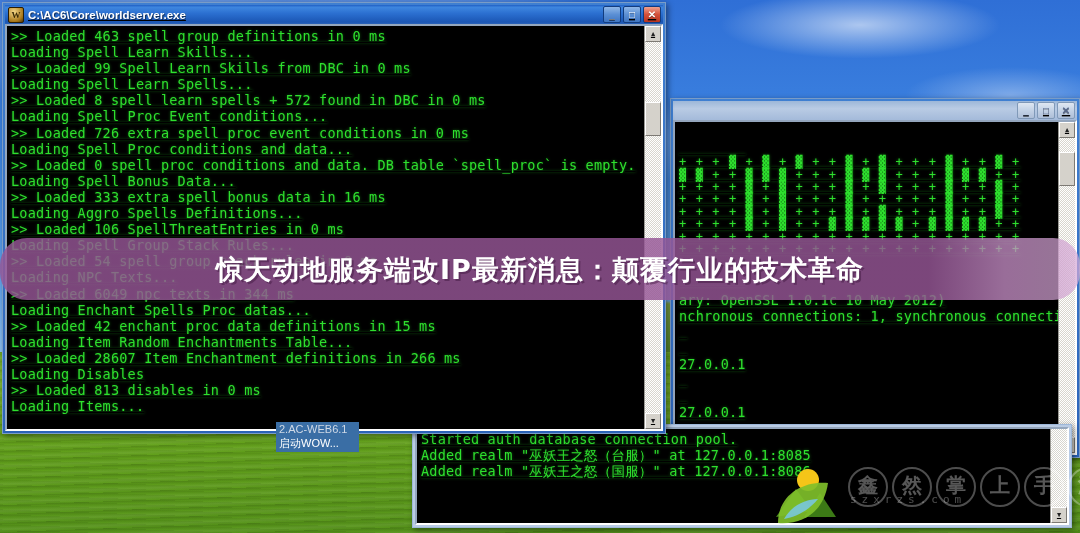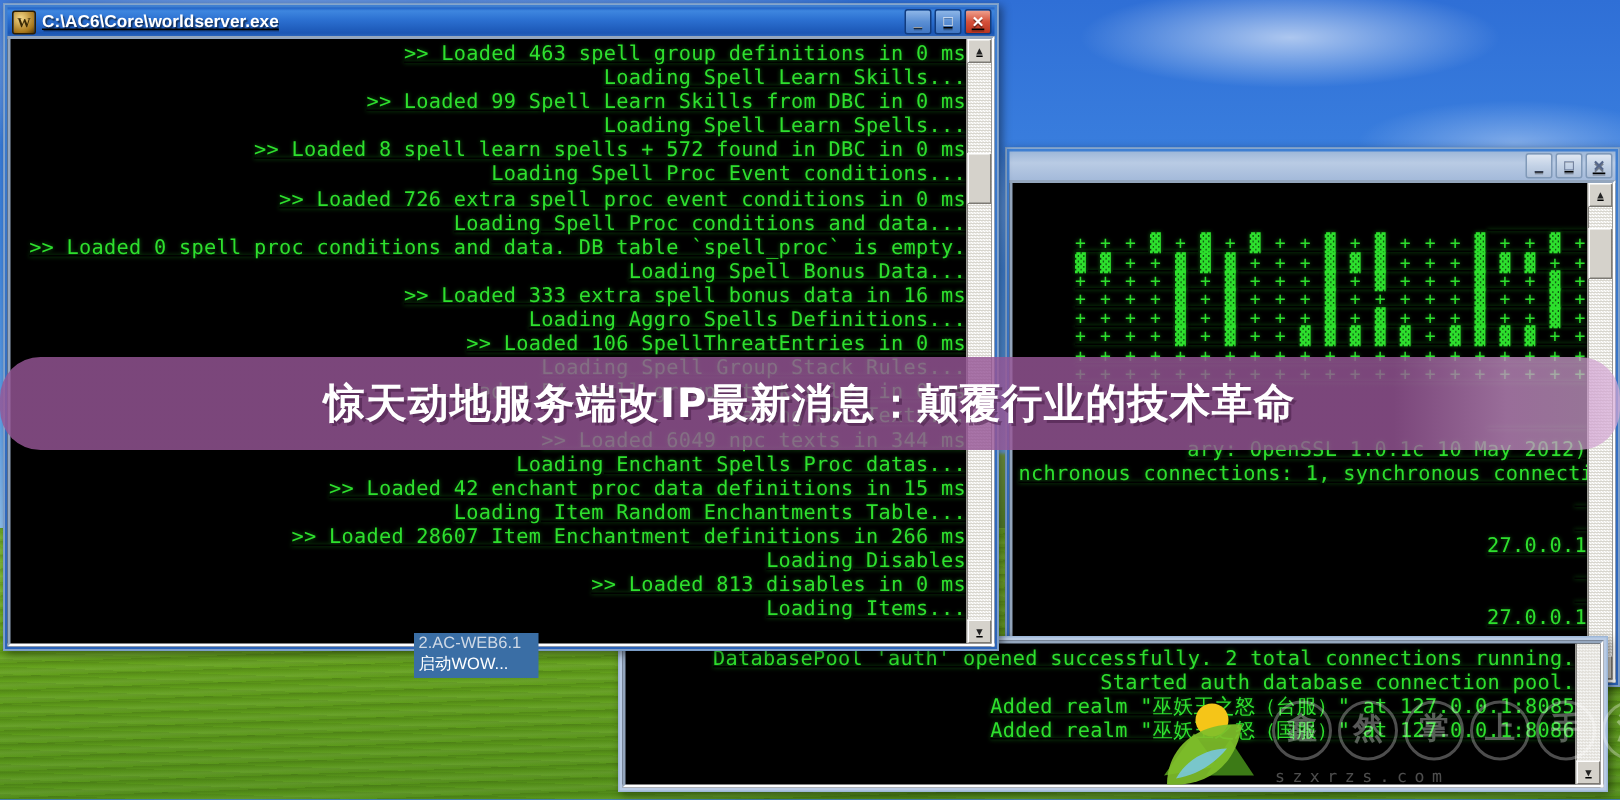--- a/index.html
+++ b/index.html
@@ -85,21 +85,20 @@
   .client{
     background:#000;height:calc(100% - 19px);position:relative;overflow:hidden;
     border:2px solid;border-color:#94a6bd #fff #fff #94a6bd;
     box-sizing:border-box;display:flex;
   }
   .console-text{
     flex:1 1 auto;padding:2px 0 0 4px;overflow:hidden;
     color:#2ee02e;font:13.5px/16.1px "DejaVu Sans Mono",monospace;
     white-space:pre;letter-spacing:0.2px;
     text-shadow:0 0 3px rgba(40,230,40,.45);
-    text-align:right;
   }
   
   .vscroll{
     flex:0 0 16px;width:16px;background:
       repeating-conic-gradient(#fff 0% 25%, #d8d6ce 0% 50%) 0 0/2px 2px;
     display:flex;flex-direction:column;border-left:1px solid #9b9a94;
   }
   .sb-btn{
     height:16px;flex:0 0 16px;background:#d5d2cb;
     border:1px solid;border-color:#fff #7d7a74 #7d7a74 #fff;
@@ -150,21 +149,21 @@
   #watermark .leaf{position:absolute;left:0;bottom:2px;width:70px;height:58px;}
   #watermark .chars{
     position:absolute;left:74px;top:0px;display:flex;gap:4px;
   }
   #watermark .c{
     width:36px;height:36px;border:2px solid rgba(255,255,255,.30);border-radius:50%;
     color:rgba(255,255,255,.34);font:700 20px/33px "DejaVu Sans",sans-serif;
     text-align:center;
   }
   #watermark .dom{
-    position:absolute;left:76px;top:45px;
+    position:absolute;left:76px;top:27px;
     color:rgba(255,255,255,.30);font:11px/12px "DejaVu Sans Mono",monospace;letter-spacing:5px;
   }
 </style>
 </head>
 <body>
 
 <div id="desktop">
   <div class="sky"></div>
   <div class="hills"></div>
   <div class="grass"></div>
@@ -199,21 +198,21 @@
         <div class="sb-space"></div>
         <div class="sb-btn">▼</div>
       </div>
     </div>
   </div>
 </div>
 
 <div class="win" id="win-realm" style="left:412px;top:424px;width:660px;height:104px;">
   <div class="win-frame" style="padding:2px;border-color:#9db7d8;background:#b9cbe4;">
     <div class="client" style="height:100%;">
-      <div class="console-text" id="realm-lines"><div>DatabasePool 'auth' opened successfully. 2 total connections running.</div><div>Started auth database connection pool.</div><div>Added realm "巫妖王之怒（台服）" at 127.0.0.1:8085</div><div>Added realm "巫妖王之怒（国服）" at 127.0.0.1:8086</div></div>
+      <div class="console-text" id="realm-lines"><div>Started auth database connection pool.</div><div>Added realm "巫妖王之怒（台服）" at 127.0.0.1:8085</div><div>Added realm "巫妖王之怒（国服）" at 127.0.0.1:8086</div></div>
       <div class="vscroll">
         <div class="sb-space"></div>
         <div class="sb-btn">▼</div>
       </div>
     </div>
   </div>
 </div>
 
 <div id="wowitem">
   <div class="ln ln1">2.AC-WEB6.1</div>

